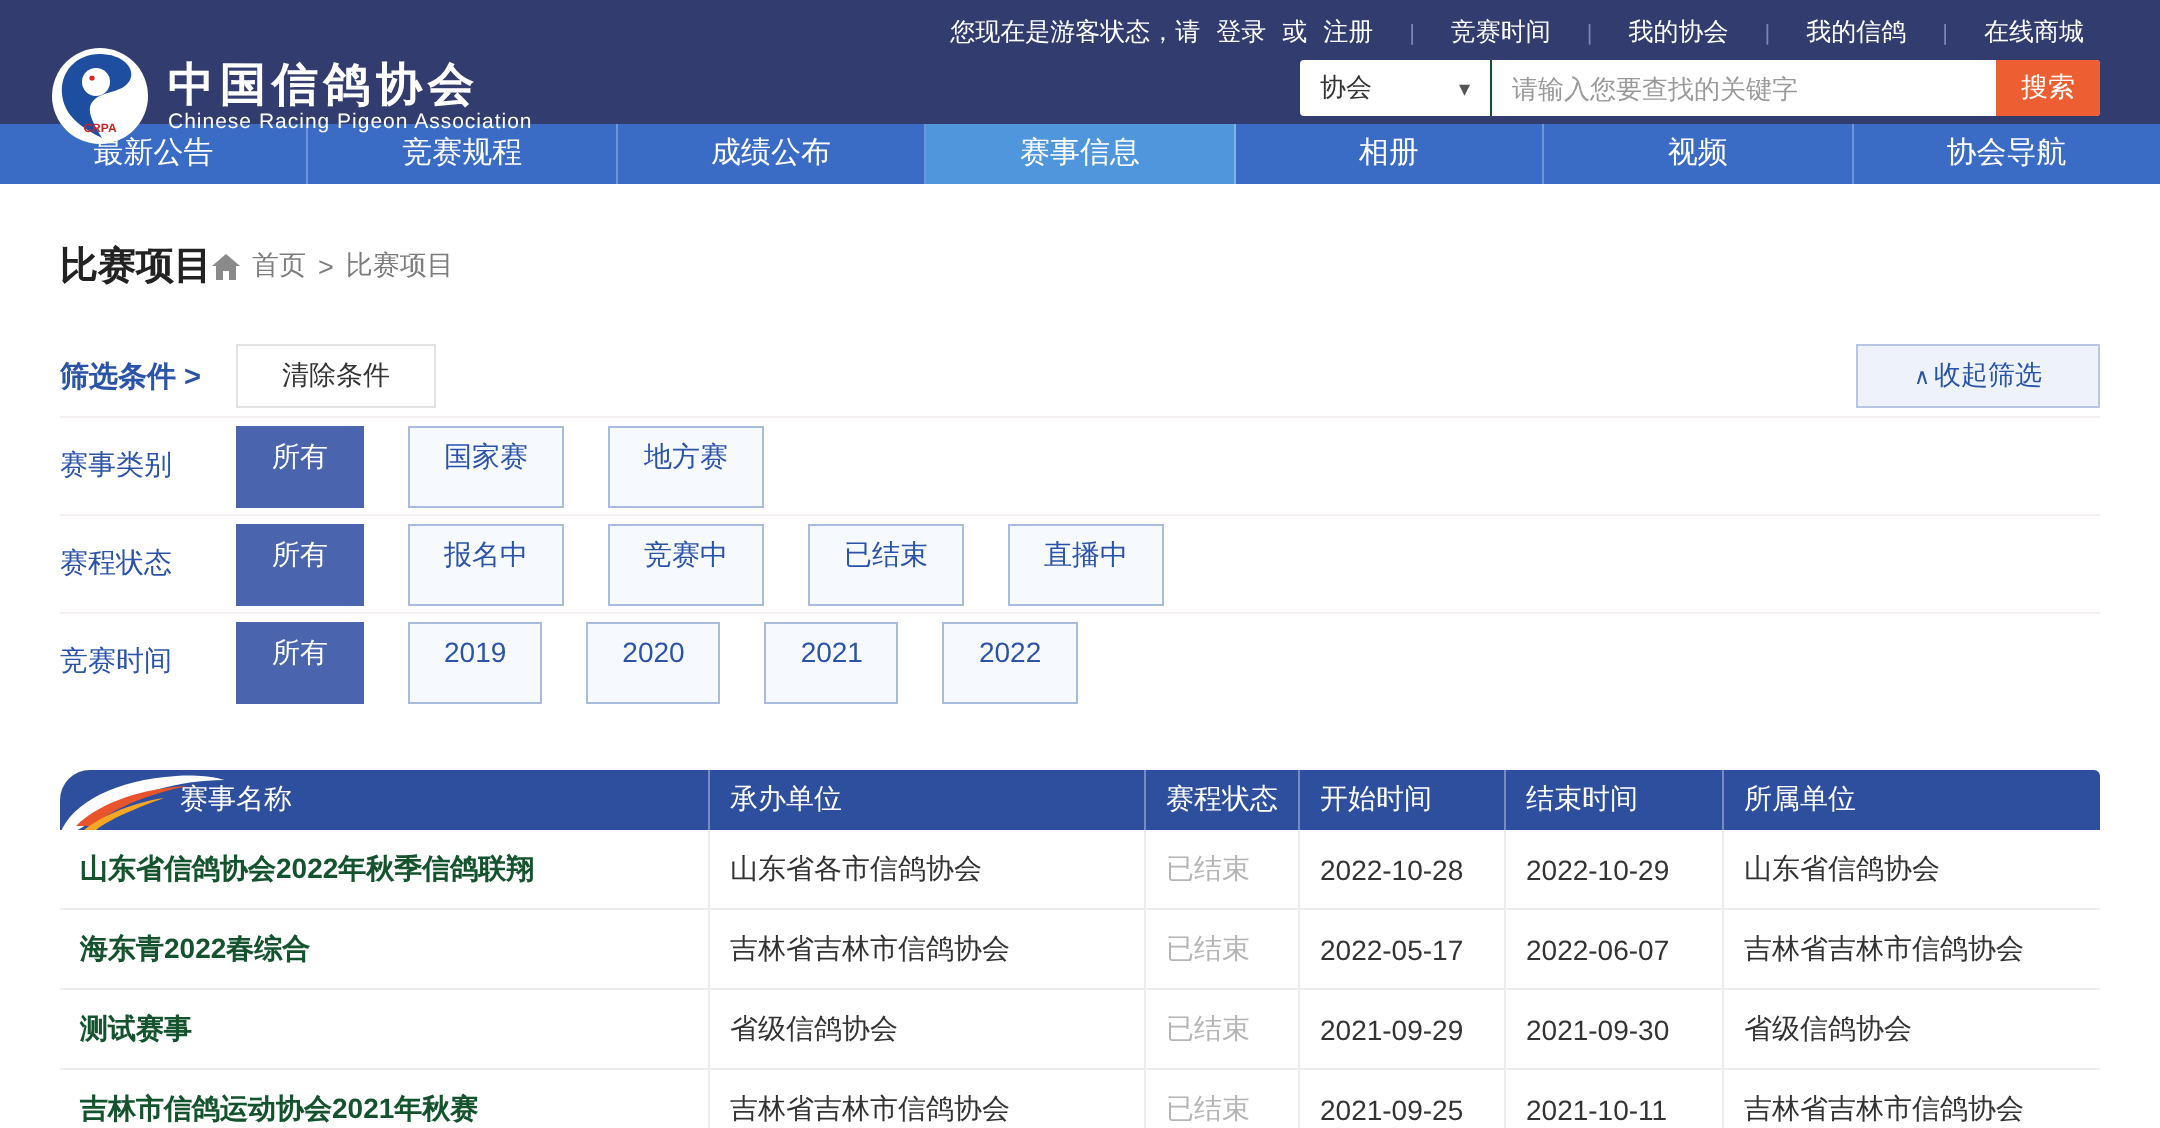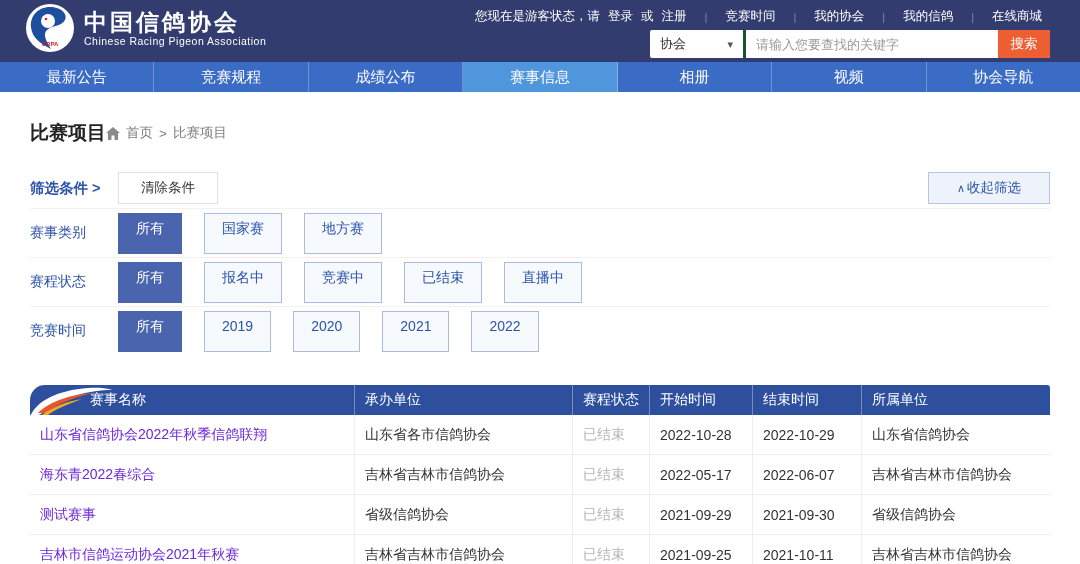--- a/index.html
+++ b/index.html
@@ -1,33 +1,33 @@
 <!DOCTYPE html>
 <html><head>
 <meta charset="utf-8">
 <style>
   * { margin:0; padding:0; box-sizing:border-box; }
   html,body { width:1080px; height:564px; overflow:hidden; background:#fff;
               font-family:"Liberation Sans","DejaVu Sans",sans-serif; }
 
   
   .topbar { position:relative; height:62px; background:#333c6e; }
-  .logo-wrap { position:absolute; left:26px; top:4px; display:flex; align-items:center; gap:10px; }
+  .logo-wrap { position:absolute; left:26px; top:24px; display:flex; align-items:center; gap:10px; }
   .logo-circle { width:48px; height:48px; border-radius:50%; background:#fff; position:relative; flex:0 0 auto; }
   .logo-circle svg { position:absolute; left:0; top:0; }
   .logo-title { color:#fff; font-size:23px; font-weight:bold; letter-spacing:3px; line-height:26px; }
   .logo-sub { color:#fff; font-size:10.5px; letter-spacing:.5px; }
   .user-links { position:absolute; top:8px; right:30px; display:flex; align-items:center;
                 color:#fff; font-size:12.5px; white-space:nowrap; }
   .user-links a { color:#fff; text-decoration:none; margin:0 8px; cursor:pointer;text-align:right; }
   .u-divider { color:#7b84b3; margin:0 10px; font-size:11px; }
   .search-bar { position:absolute; top:30px; right:30px; width:400px; height:28px; background:#fff;
                 display:flex; align-items:center; border-radius:2px; overflow:hidden; }
   .search-select { width:96px; height:100%; display:flex; align-items:center; justify-content:space-between;
-                   padding:0 10px; font-size:13px; color:#333; border-right:3px solid #14532d; cursor:pointer; }
+                   padding:0 10px; font-size:13px; color:#333; border-right:1px solid #14532d; cursor:pointer; }
   .search-select .chev { color:#555; font-size:11px; }
   .search-input { flex:1; height:100%; border:none; outline:none; padding:0 10px; font-size:13px; color:#333; }
   .search-input::placeholder { color:#9a9a9a; }
   .search-btn { width:52px; height:100%; background:#ed5f33; color:#fff; font-size:13.5px; border:none;
                 cursor:pointer; display:flex; align-items:center; justify-content:center; }
 
   
   .nav { height:30px; background:#3a6bc5; display:flex; }
   .nav-item { flex:1; text-align:center; line-height:30px; color:#fff; font-size:15px;
               border-right:1px solid rgba(255,255,255,.28); cursor:pointer; }
@@ -62,21 +62,21 @@
   .race-table col.c4{width:103px}.race-table col.c5{width:109px}.race-table col.c6{width:188px}
   .race-table th { background:#2d4f9e; color:#fff; font-weight:normal; font-size:14px; height:30px;
                    text-align:left; padding-left:10px; border-right:1px solid rgba(255,255,255,.35); }
   .race-table th:first-child { padding-left:60px; position:relative; border-top-left-radius:15px; }
   .race-table th:last-child { border-right:none; border-top-right-radius:3px; }
   .swoosh { position:absolute; left:0; bottom:-2px; width:82px; height:32px; }
   .race-table td { font-size:14px; height:40px; padding-left:10px; color:#333;
                    border-bottom:1px solid #ededed; border-right:1px solid #ededed;
                    white-space:nowrap; overflow:hidden; }
   .race-table td:last-child { border-right:none; }
-  .race-table td.event a { color:#6d28d9; text-decoration:none; cursor:pointer; }
+  .race-table td.event a { color:#14532d; text-decoration:none; cursor:pointer;font-weight:bold; }
   .race-table td.status { color:#b5b5b5; }
 </style>
 </head>
 <body>
 
 <div class="topbar">
   <div class="logo-wrap">
     <div class="logo-circle">
       <svg width="48" height="48" viewBox="0 0 48 48">
         <path d="M24 3 C12 3 4 12 5 23 C6 34 15 40 25 45 C19 35 17 30 21 26 C26 21 35 23 39 16 C42 10 35 3 24 3 Z" fill="#1d4ea0"></path>

